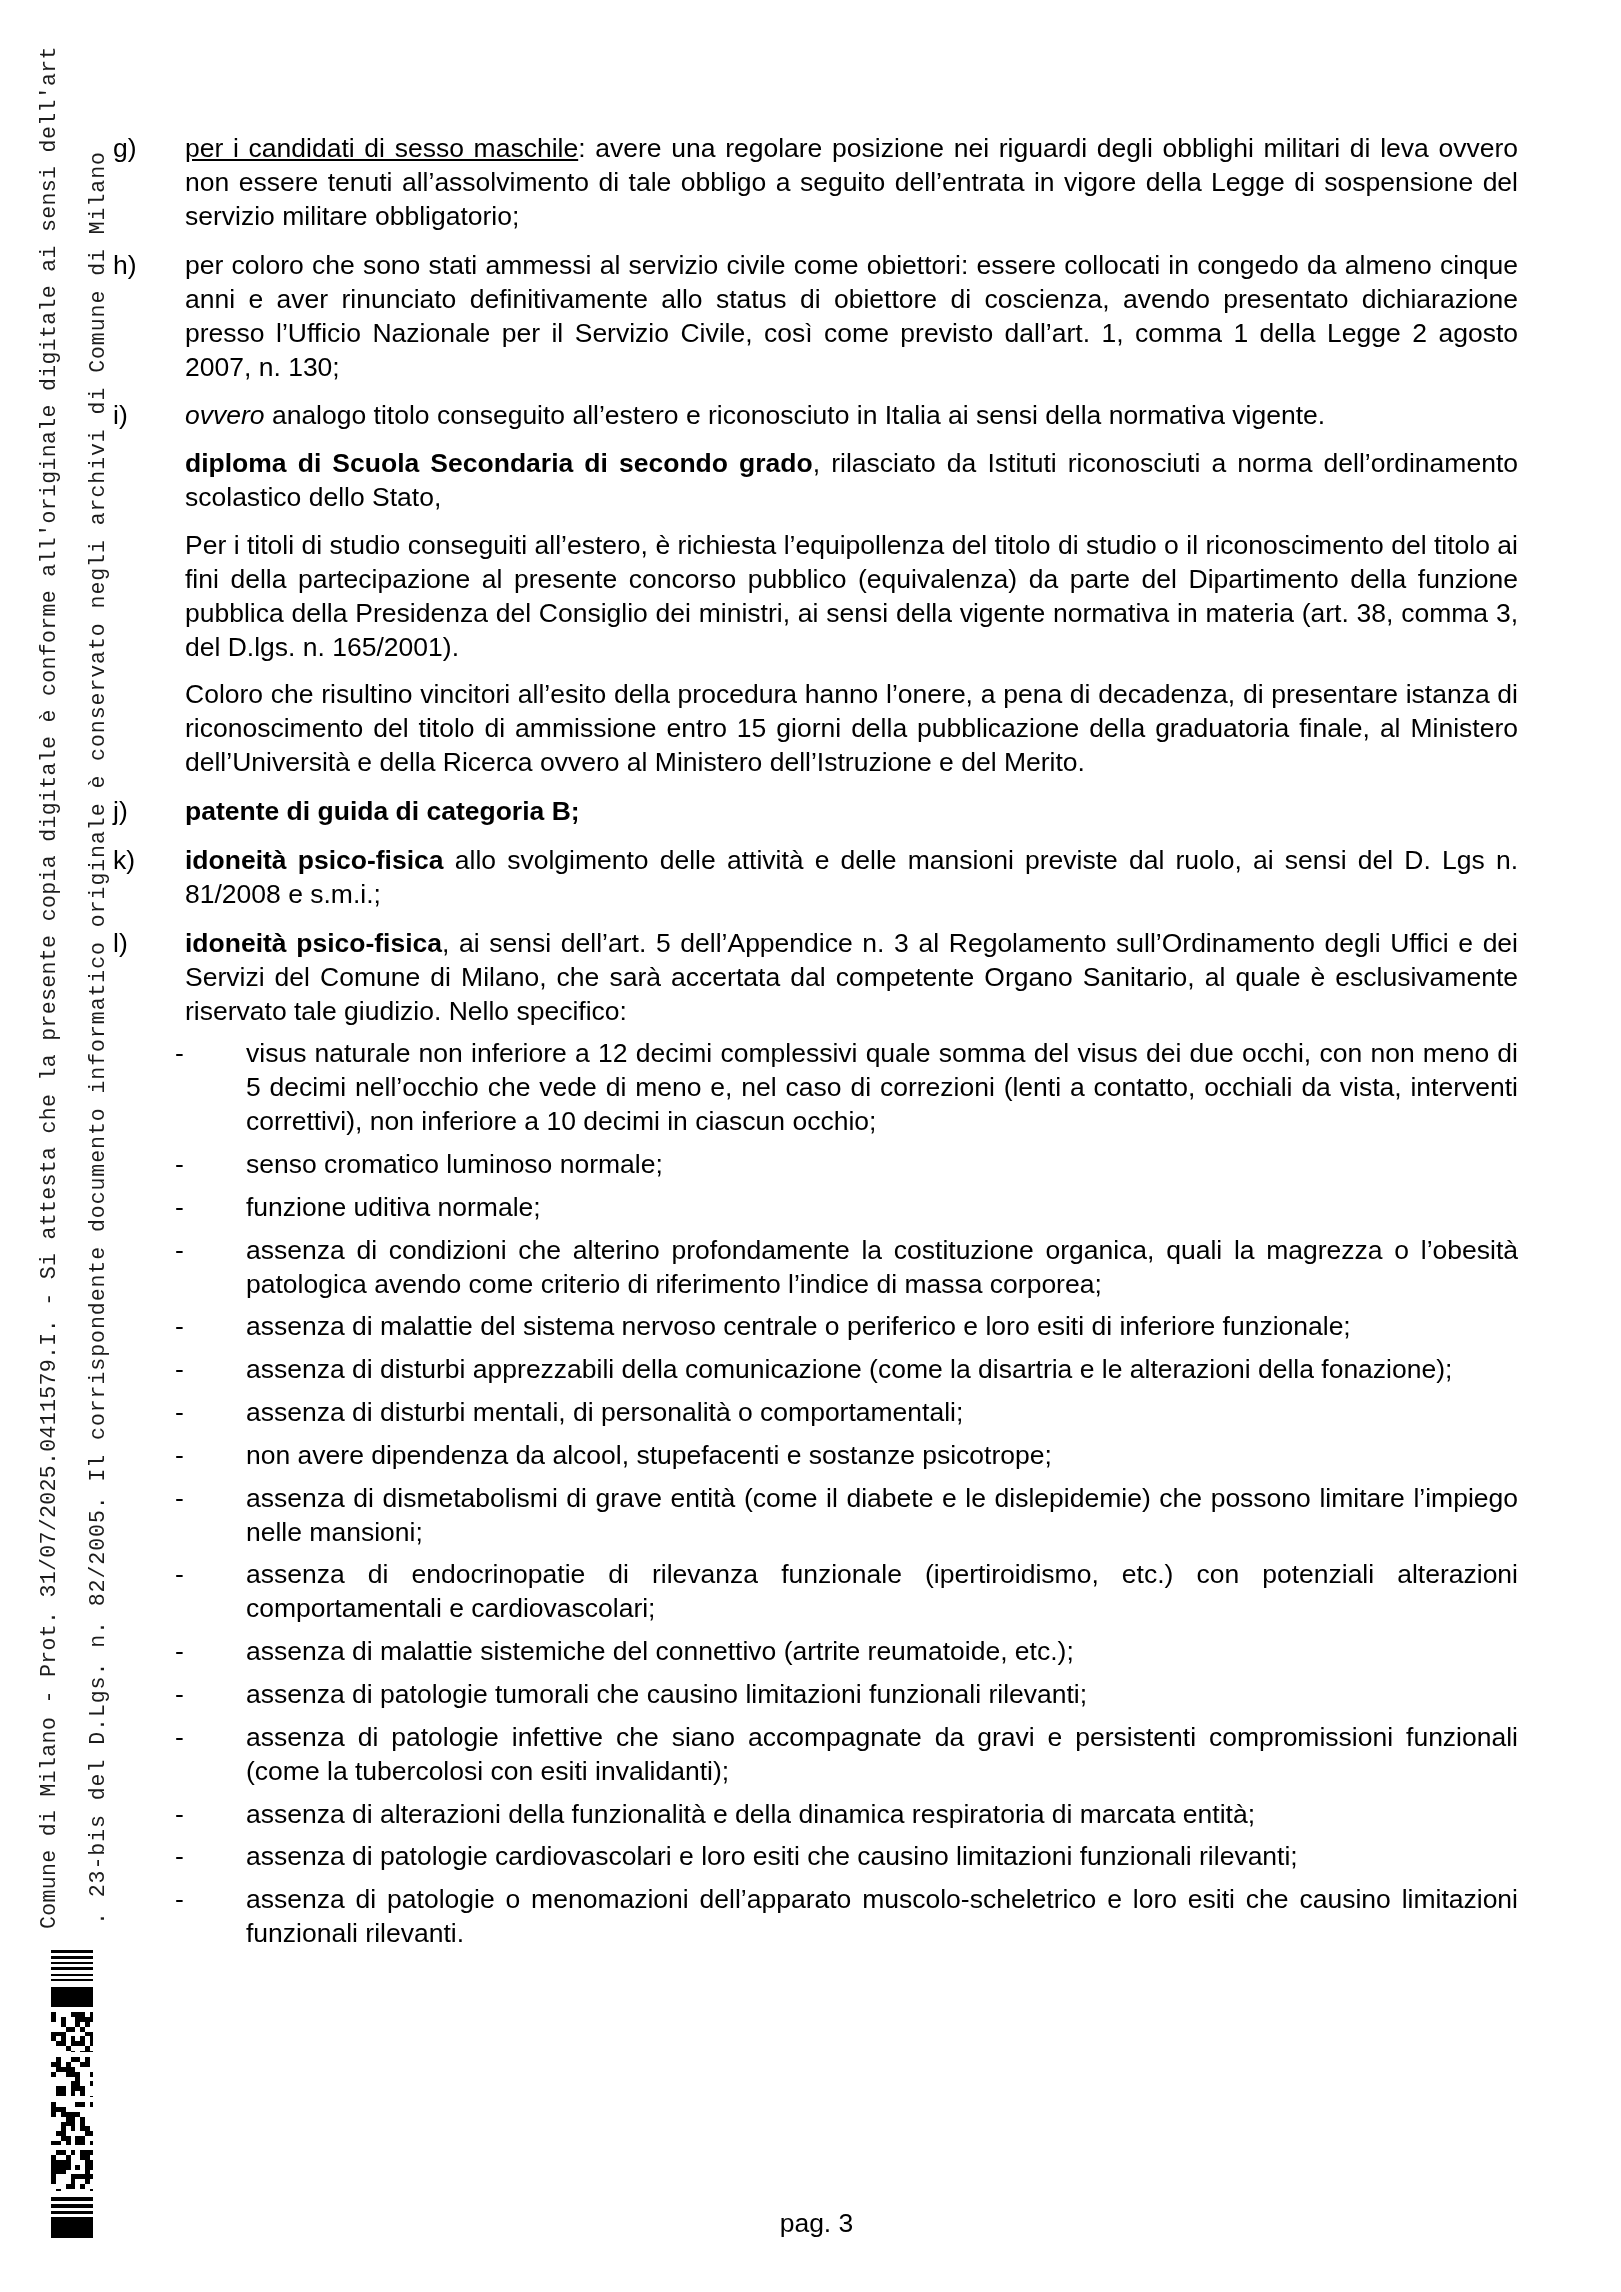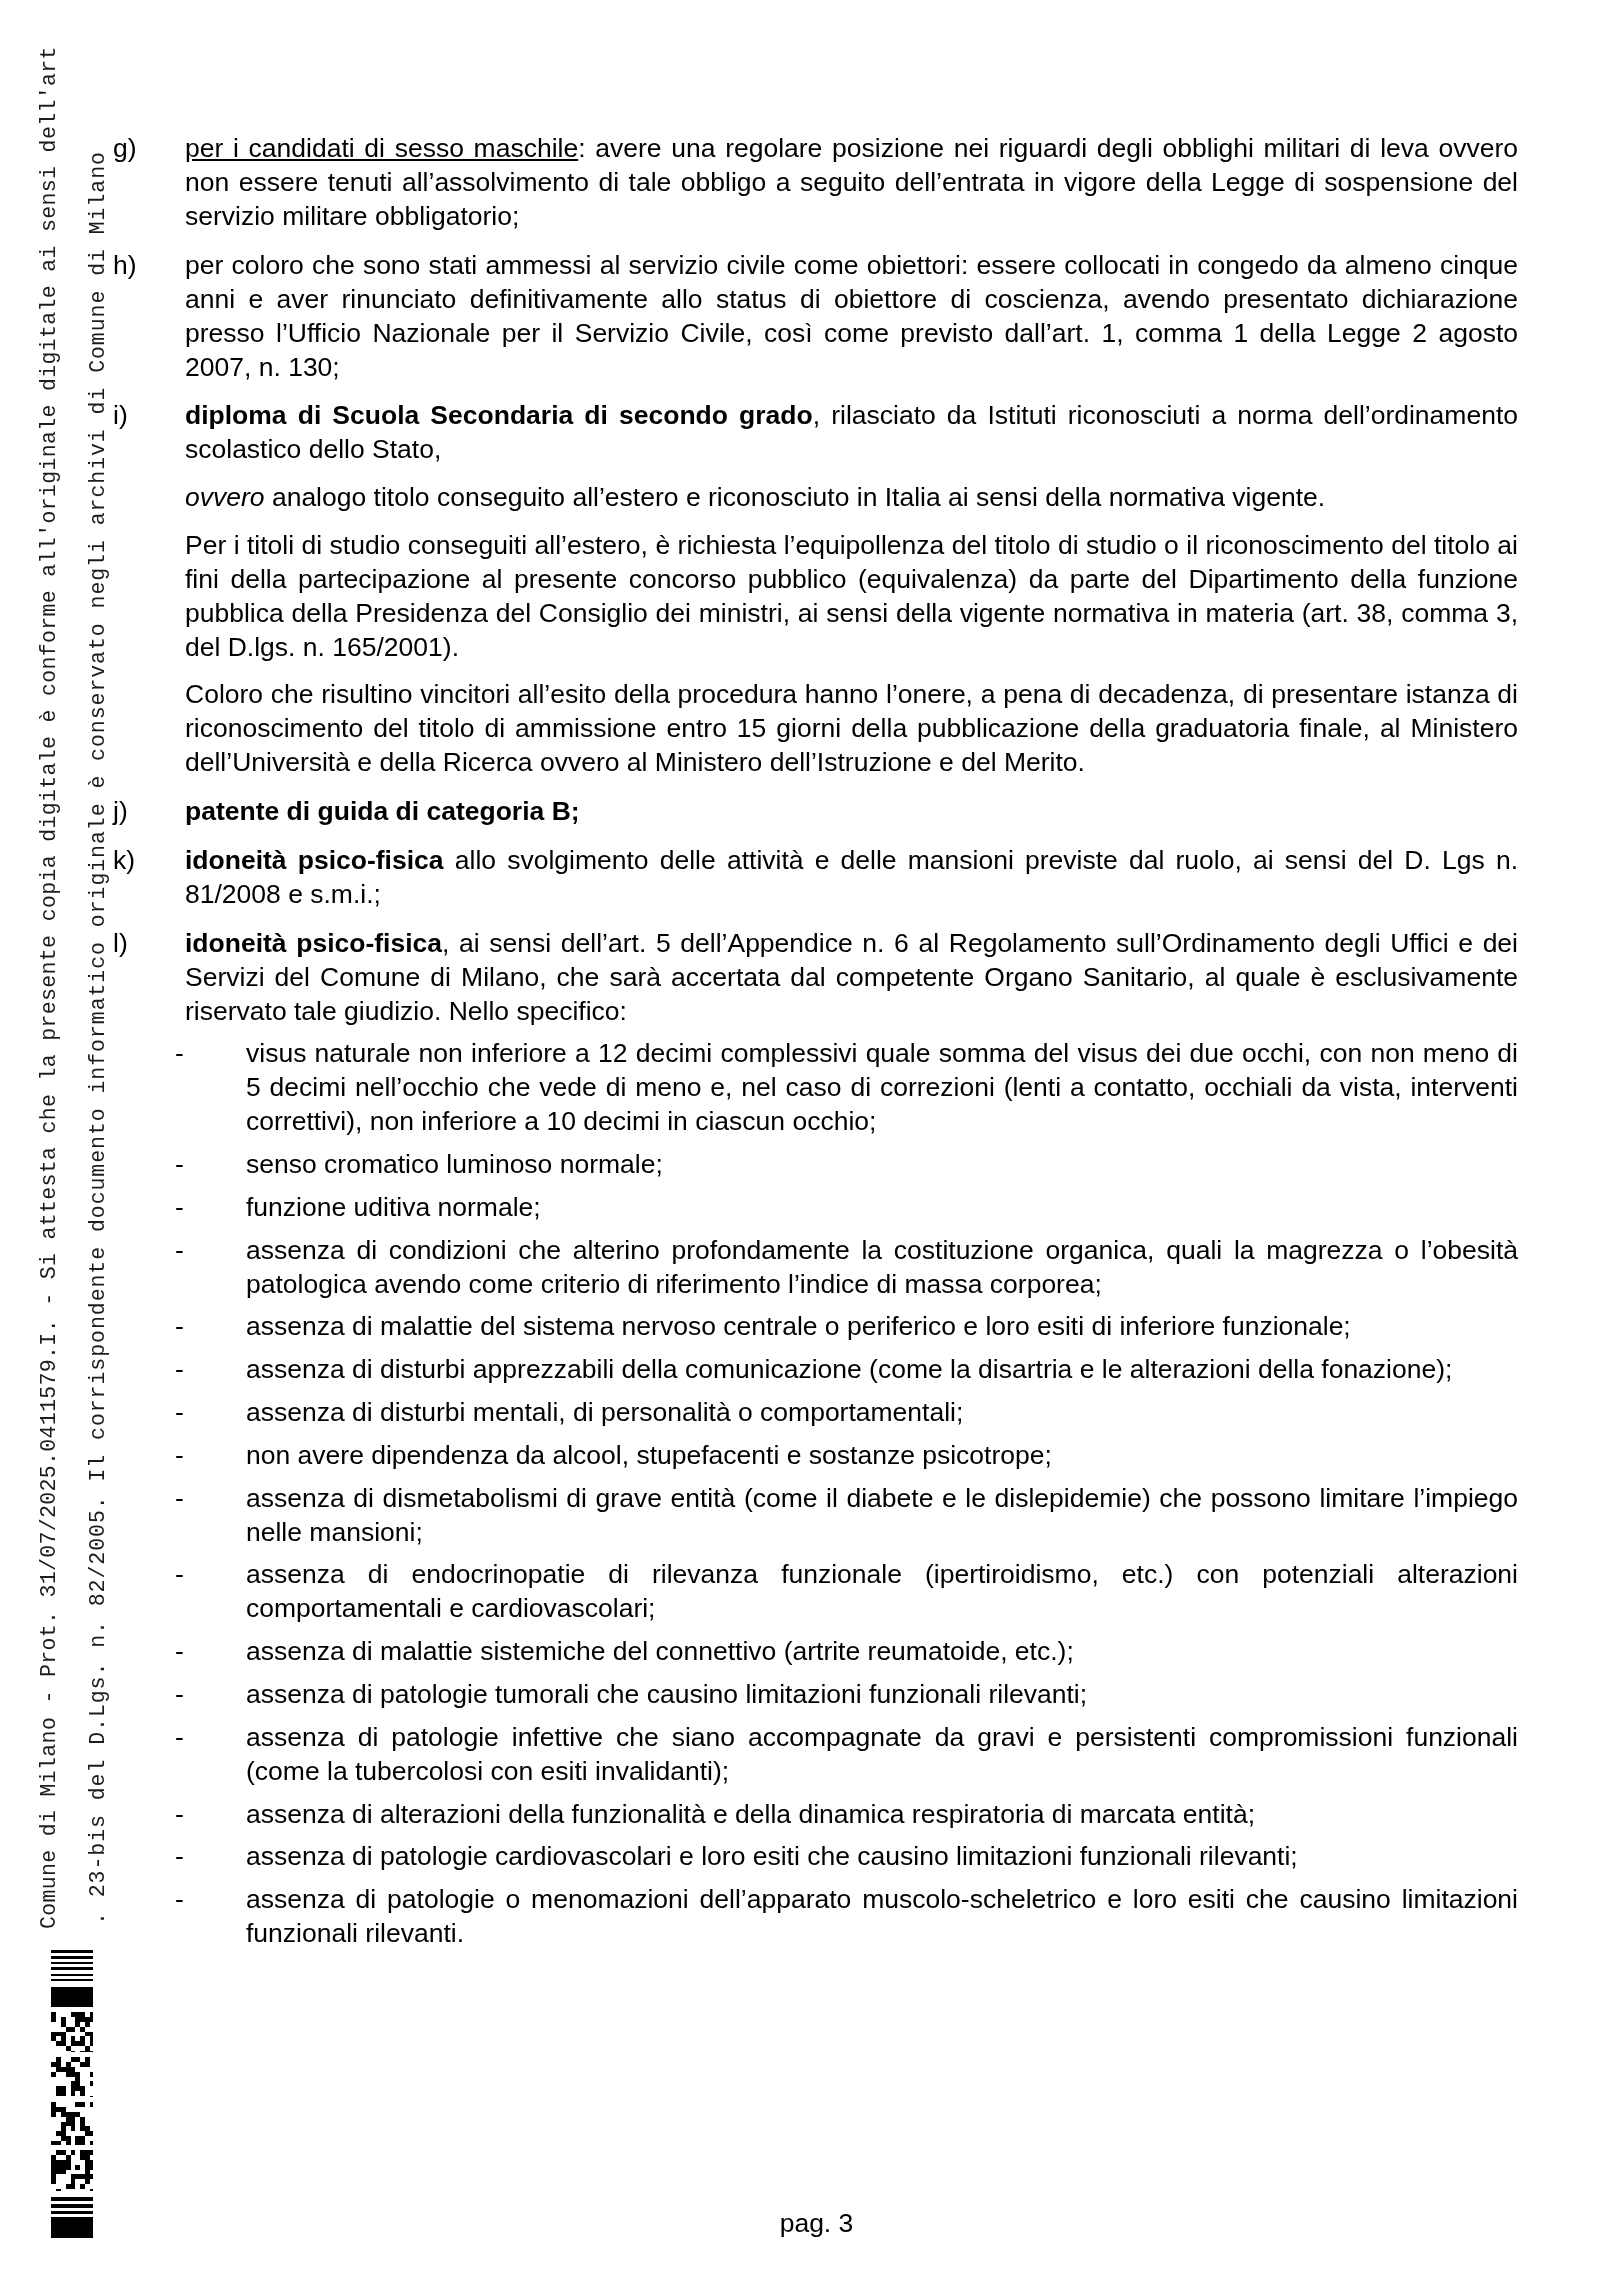--- a/index.html
+++ b/index.html
@@ -239,42 +239,42 @@
       </div>
       <div class="item">
         <div class="item-label">h)</div>
         <div class="item-body">
           <div class="para"><span>per coloro che sono stati ammessi al servizio civile come obiettori: essere collocati in congedo da almeno cinque anni e aver rinunciato definitivamente allo status di obiettore di coscienza, avendo presentato dichiarazione presso l’Ufficio Nazionale per il Servizio Civile, così come previsto dall’art. 1, comma 1 della Legge 2 agosto 2007, n. 130;</span></div>
         </div>
       </div>
       <div class="item">
         <div class="item-label">i)</div>
         <div class="item-body">
+          <div class="para"><span class="italic">ovvero</span><span> analogo titolo conseguito all’estero e riconosciuto in Italia ai sensi della normativa vigente.</span></div>
           <div class="para"><span class="bold">diploma di Scuola Secondaria di secondo grado</span><span>, rilasciato da Istituti riconosciuti a norma dell’ordinamento scolastico dello Stato,</span></div>
-          <div class="para"><span class="italic">ovvero</span><span> analogo titolo conseguito all’estero e riconosciuto in Italia ai sensi della normativa vigente.</span></div>
           <div class="para"><span>Per i titoli di studio conseguiti all’estero, è richiesta l’equipollenza del titolo di studio o il riconoscimento del titolo ai fini della partecipazione al presente concorso pubblico (equivalenza) da parte del Dipartimento della funzione pubblica della Presidenza del Consiglio dei ministri, ai sensi della vigente normativa in materia (art. 38, comma 3, del D.lgs. n. 165/2001).</span></div>
           <div class="para"><span>Coloro che risultino vincitori all’esito della procedura hanno l’onere, a pena di decadenza, di presentare istanza di riconoscimento del titolo di ammissione entro 15 giorni della pubblicazione della graduatoria finale, al Ministero dell’Università e della Ricerca ovvero al Ministero dell’Istruzione e del Merito.</span></div>
         </div>
       </div>
       <div class="item">
         <div class="item-label">j)</div>
         <div class="item-body">
           <div class="para"><span class="bold">patente di guida di categoria B;</span></div>
         </div>
       </div>
       <div class="item">
         <div class="item-label">k)</div>
         <div class="item-body">
           <div class="para"><span class="bold">idoneità psico-fisica</span><span> allo svolgimento delle attività e delle mansioni previste dal ruolo, ai sensi del D. Lgs n. 81/2008 e s.m.i.;</span></div>
         </div>
       </div>
       <div class="item">
         <div class="item-label">l)</div>
         <div class="item-body">
-          <div class="para"><span class="bold">idoneità psico-fisica</span><span>, ai sensi dell’art. 5 dell’Appendice n. 6 al Regolamento sull’Ordinamento degli Uffici e dei Servizi del Comune di Milano, che sarà accertata dal competente Organo Sanitario, al quale è esclusivamente riservato tale giudizio. Nello specifico:</span></div>
+          <div class="para"><span class="bold">idoneità psico-fisica</span><span>, ai sensi dell’art. 5 dell’Appendice n. 3 al Regolamento sull’Ordinamento degli Uffici e dei Servizi del Comune di Milano, che sarà accertata dal competente Organo Sanitario, al quale è esclusivamente riservato tale giudizio. Nello specifico:</span></div>
         </div>
       </div>
       <div class="dash-item">
         <div class="dash-label">-</div>
         <div class="item-body">
           <div class="para"><span>visus naturale non inferiore a 12 decimi complessivi quale somma del visus dei due occhi, con non meno di 5 decimi nell’occhio che vede di meno e, nel caso di correzioni (lenti a contatto, occhiali da vista, interventi correttivi), non inferiore a 10 decimi in ciascun occhio;</span></div>
         </div>
       </div>
       <div class="dash-item">
         <div class="dash-label">-</div>

